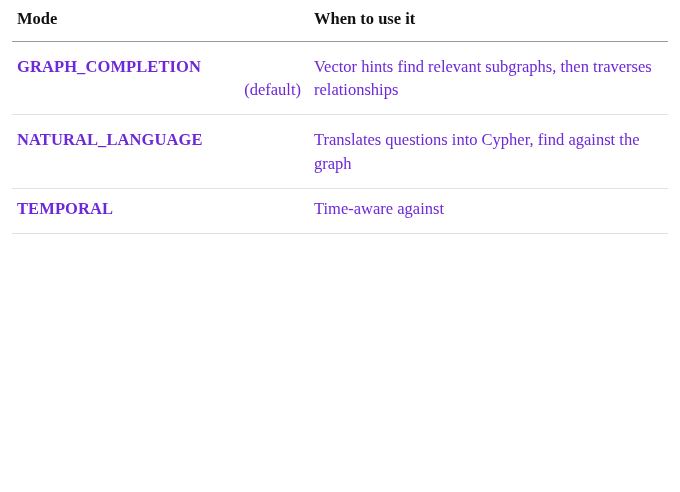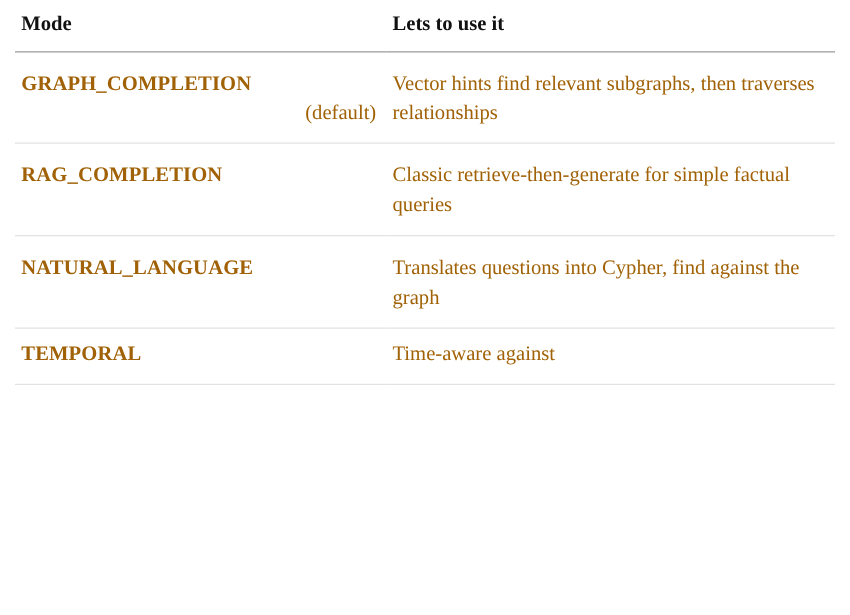--- a/index.html
+++ b/index.html
@@ -42,21 +42,21 @@
     color: #111111;
     padding: 9px 8px 11px 5px;
     border-bottom: 1.3px solid #9a9a9a;
     white-space: nowrap;
   }
 
   tbody td {
     vertical-align: top;
     font-size: 16.5px;
     line-height: 1.42;
-    color: #a16207;
+    color: #6d28d9;
     padding: 13px 8px 13px 5px;
     border-bottom: 1px solid #e2e2e2;
   }
 
   tbody td.mode-cell {
     font-weight: bold;
     letter-spacing: 0.1px;
   }
 
   tbody td.mode-cell .mode-default {
@@ -81,40 +81,34 @@
 
 <div class="table-wrap">
   <table class="modes-table">
     <colgroup>
       <col class="col-mode">
       <col class="col-usage">
     </colgroup>
     <thead>
       <tr>
         <th>Mode</th>
-        <th>Lets to use it</th>
+        <th>When to use it</th>
       </tr>
     </thead>
     <tbody>
 
       <tr>
         <td class="mode-cell">
           <span>GRAPH_COMPLETION</span>
           <span class="mode-default">(default)</span>
         </td>
         <td class="usage-cell">Vector hints find relevant subgraphs, then traverses relationships</td>
       </tr>
 
 
-      <tr>
-        <td class="mode-cell">
-          <span>RAG_COMPLETION</span>
-        </td>
-        <td class="usage-cell">Classic retrieve-then-generate for simple factual queries</td>
-      </tr>
 
       <tr>
         <td class="mode-cell">
           <span>NATURAL_LANGUAGE</span>
         </td>
         <td class="usage-cell">Translates questions into Cypher, find against the graph</td>
       </tr>
 
       <tr class="compact">
         <td class="mode-cell">

